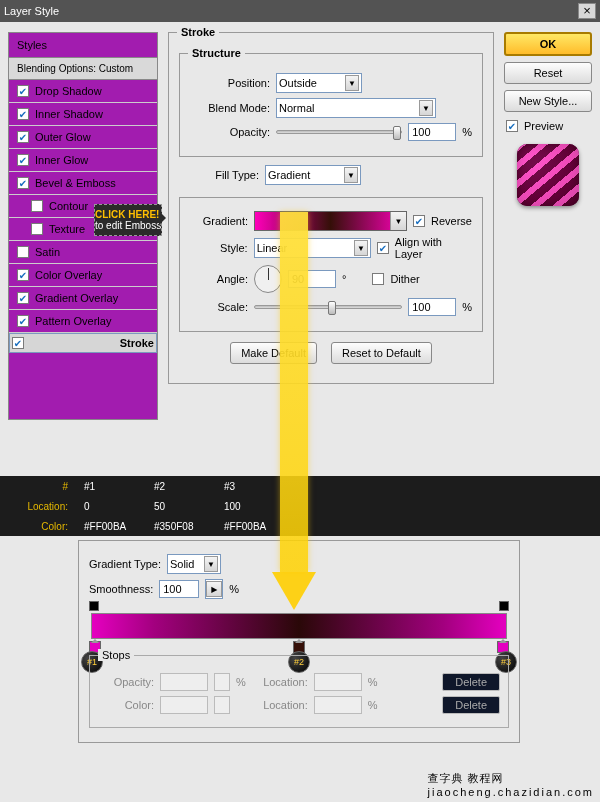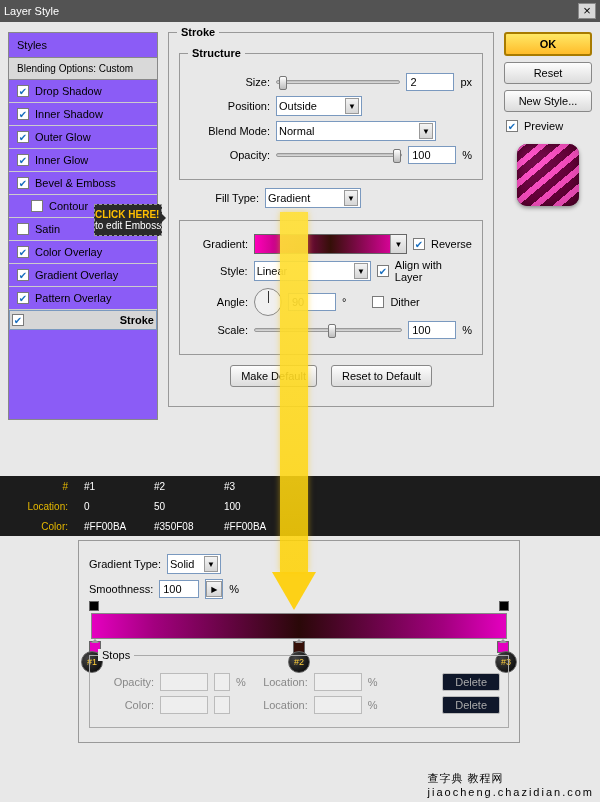--- a/index.html
+++ b/index.html
@@ -1,21 +1,21 @@
 <!DOCTYPE html>
 <html><head>
 <meta charset="utf-8">
 <style>
 *{box-sizing:border-box;margin:0;padding:0;font-family:Tahoma,Arial,sans-serif;font-size:11px;color:#000}
 body{background:#e8e8e8;width:600px;height:802px;overflow:hidden;position:relative}
 .titlebar{background:#535353;color:#fff;height:22px;display:flex;align-items:center;padding:0 4px;justify-content:space-between}
 .titlebar span{color:#fff}
 .closebox{width:18px;height:16px;background:#d8d8d8;border:1px solid #888;text-align:center;line-height:13px;font-size:13px}
 .dlg{display:flex;padding:10px 8px 0 8px;gap:10px;position:relative}
-.styles-panel{width:150px;border:1px solid #888;background:#8b5cf6;height:388px}
+.styles-panel{width:150px;border:1px solid #888;background:#a21caf;height:388px}
 .styles-head{border-bottom:1px solid #888;padding:6px 8px}
 .blend-opt{border-bottom:1px solid #888;padding:5px 8px;font-size:10px;background:#d9d9d9}
 .style-row{border-bottom:1px solid #ccc;padding:5px 8px;display:flex;align-items:center;gap:6px}
 .style-row.sel{background:#d6d6d6}
 .style-row.sub{padding-left:22px}
 .cb{width:12px;height:12px;border:1px solid #7a7a7a;background:#fff;display:inline-flex;align-items:center;justify-content:center;font-size:10px;color:#1a6fbf}
 .center{flex:1}
 .fieldset{border:1px solid #999;padding:8px 10px 14px;margin-bottom:6px;position:relative;background:#e8e8e8}
 .fieldset>.legend{position:absolute;top:-7px;left:8px;background:#e8e8e8;padding:0 4px;font-weight:bold}
 .fs-sub{border:1px solid #999;padding:14px 10px 10px;margin:12px 0 4px;position:relative}
@@ -97,20 +97,24 @@
           <span>Inner Glow</span>
         </div>
         <div class="style-row">
           <span class="cb">✔</span>
           <span>Bevel &amp; Emboss</span>
         </div>
         <div class="style-row sub">
           <span class="cb"></span>
           <span>Contour</span>
         </div>
+        <div class="style-row sub">
+          <span class="cb"></span>
+          <span>Texture</span>
+        </div>
         <div class="style-row">
           <span class="cb"></span>
           <span>Satin</span>
         </div>
         <div class="style-row">
           <span class="cb">✔</span>
           <span>Color Overlay</span>
         </div>
         <div class="style-row">
           <span class="cb">✔</span>
@@ -125,28 +129,20 @@
           <span style="font-weight: bold;">Stroke</span>
         </div>
       </div>
   </div>
 
   <div class="center">
     <div class="fieldset">
       <div class="legend">Stroke</div>
       <div class="fs-sub">
         <div class="legend">Structure</div>
-        <div class="row">
-          <div class="lbl">Size:</div>
-          <div class="slider">
-              <div class="thumb" style="left:2px"></div>
-            </div>
-          <div class="txt">2</div>
-          <span>px</span>
-        </div>
         <div class="row">
           <div class="lbl">Position:</div>
           <div class="sel" style="width:86px">
               <span>Outside</span>
               <span class="arr">
                 <span class="tri">▼</span>
               </span>
             </div>
         </div>
         <div class="row">

